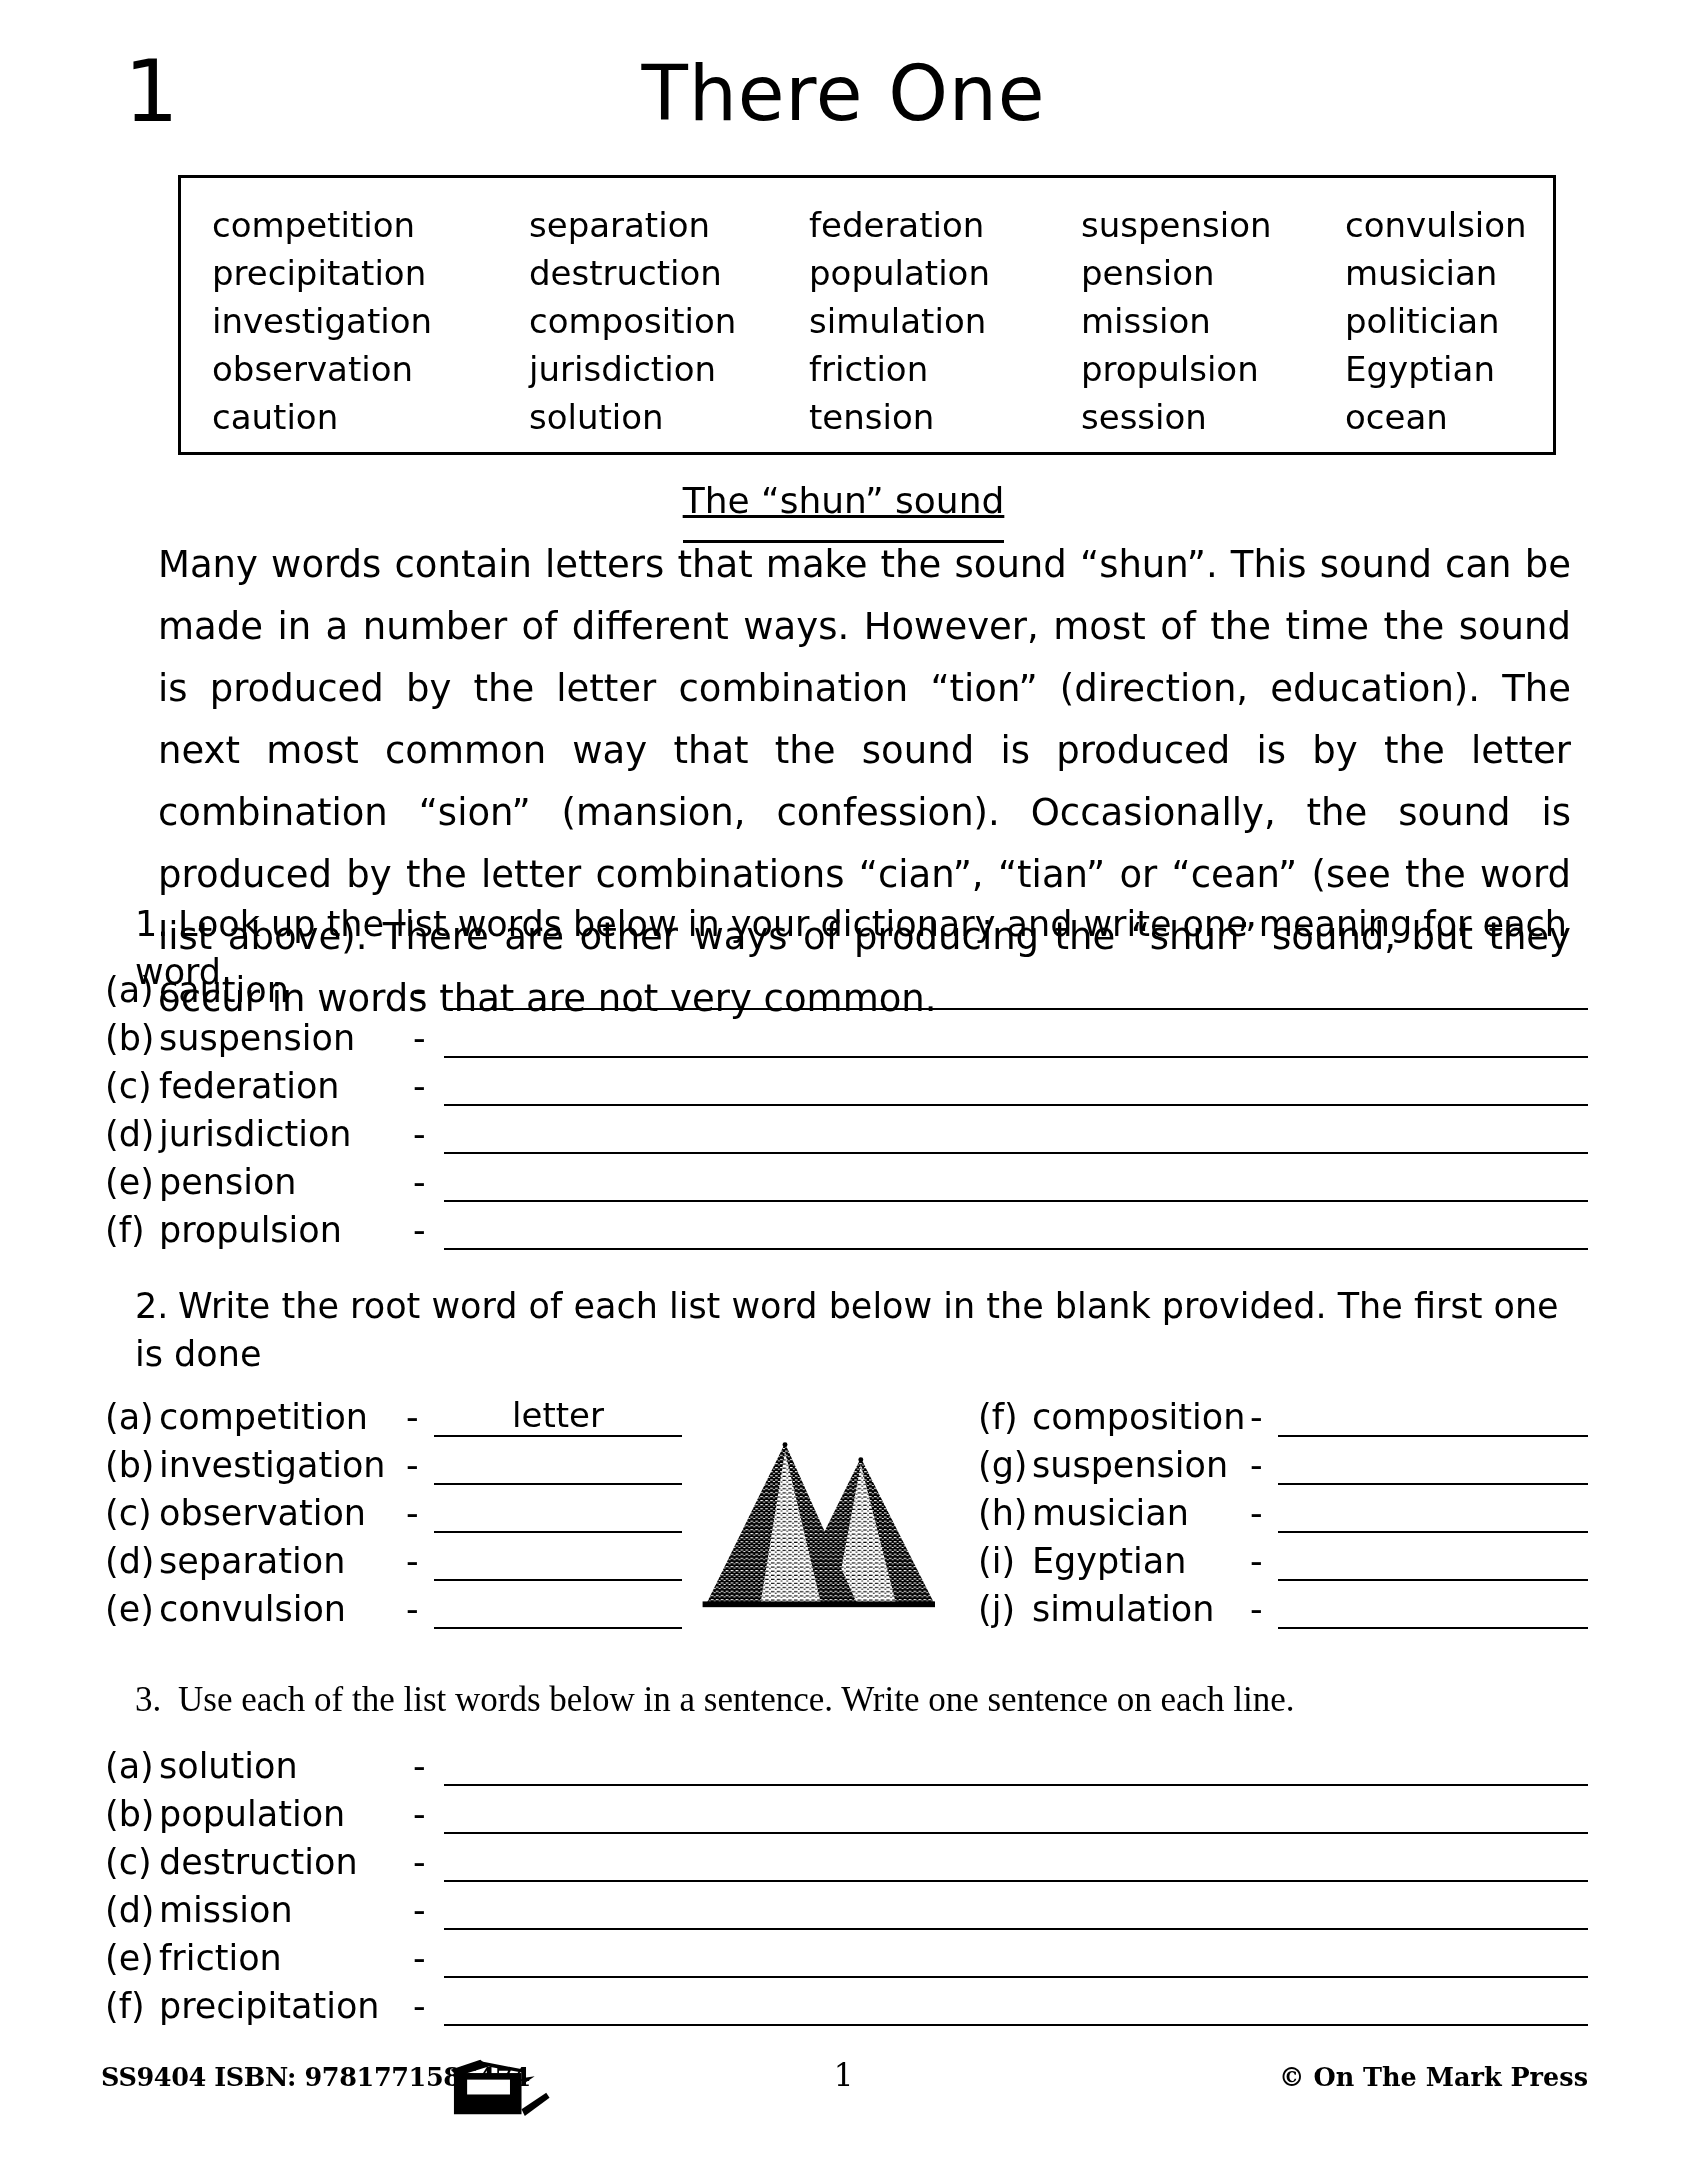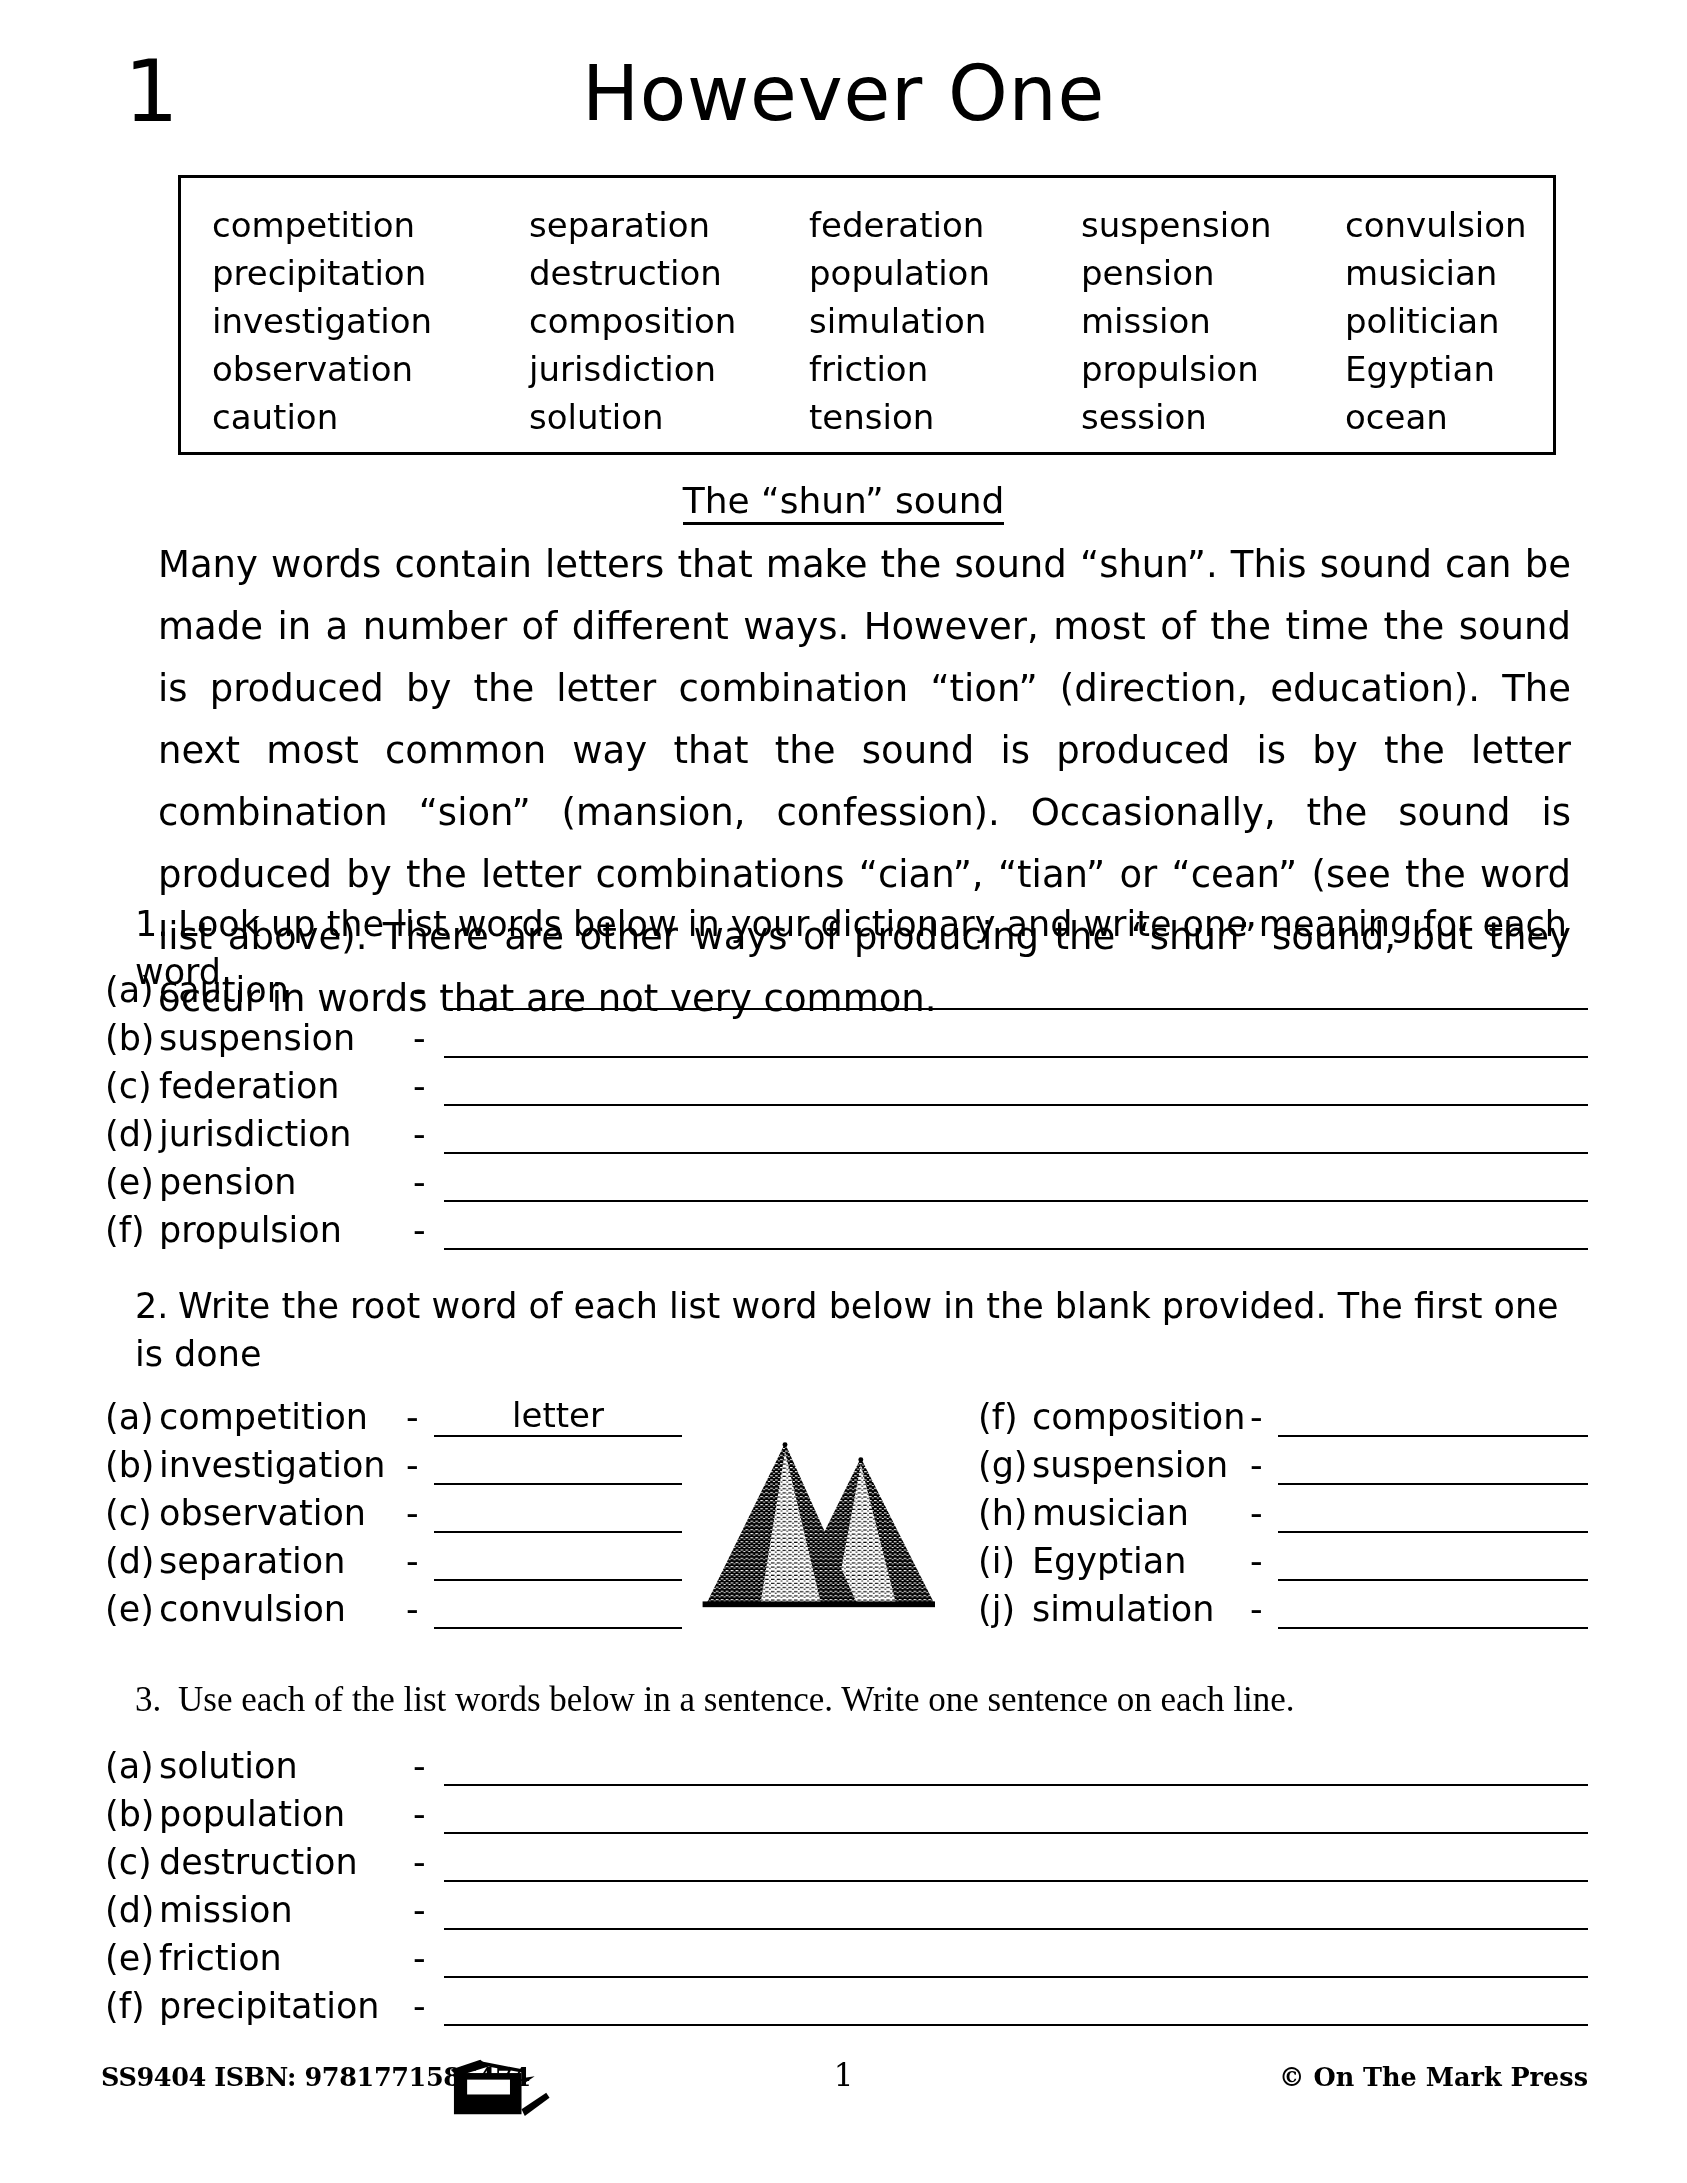--- a/index.html
+++ b/index.html
@@ -69,21 +69,22 @@
     position: absolute;
     left: 0;
     top: 483px;
     width: 1687px;
     text-align: center;
     font-size: 36px;
     line-height: 1;
   }
   .shun-heading span {
     border-bottom: 3.3px solid #000;
-    padding-bottom: 1px;
+    padding-bottom: 19px;
+    text-decoration: underline;
   }
   .intro-paragraph {
     position: absolute;
     left: 158px;
     top: 534px;
     width: 1413px;
     font-size: 37px;
     line-height: 62px;
     text-align: justify;
     text-justify: inter-word;
@@ -261,21 +262,21 @@
     font-weight: bold;
     font-size: 25.5px;
     line-height: 1;
     text-align: right;
   }
 </style>
 </head>
 <body>
 
 <div class="lesson-number">1</div>
-<div class="page-title">However One</div>
+<div class="page-title">There One</div>
 
 <div class="wordbox">
   <div class="wordbox-grid">
     <div class="wordbox-cell">competition</div>
     <div class="wordbox-cell">separation</div>
     <div class="wordbox-cell">federation</div>
     <div class="wordbox-cell">suspension</div>
     <div class="wordbox-cell">convulsion</div>
 
     <div class="wordbox-cell">precipitation</div>

